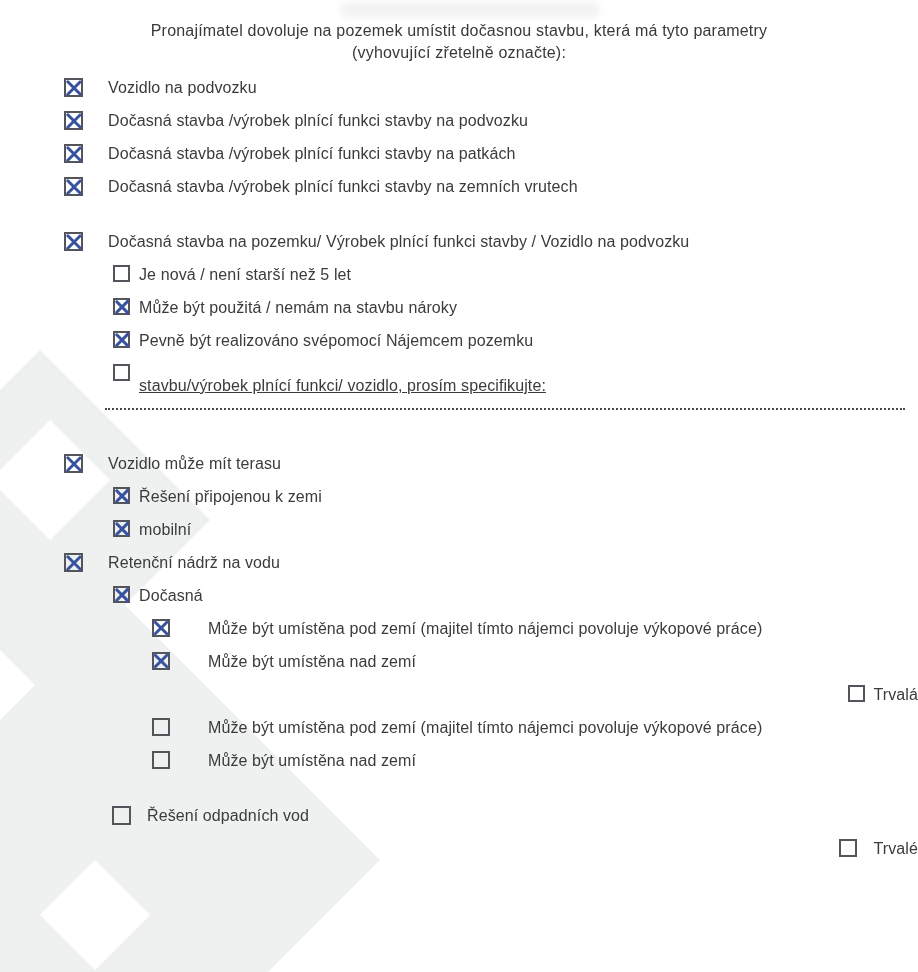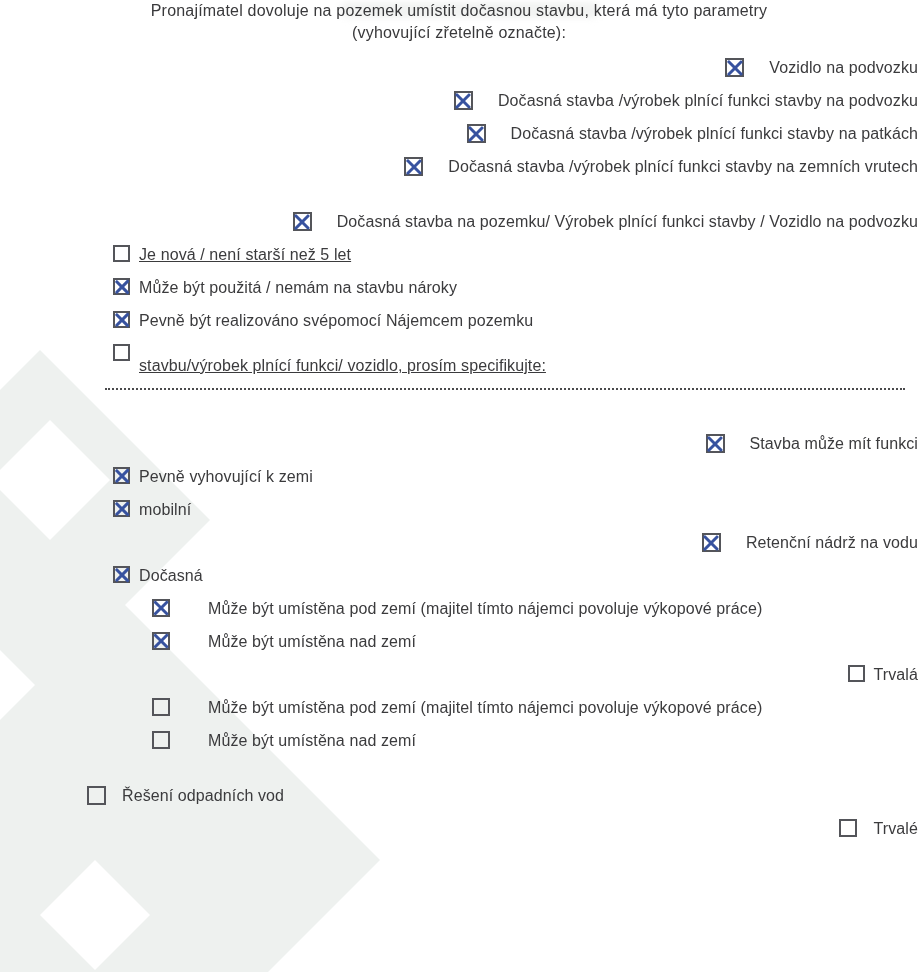--- a/index.html
+++ b/index.html
@@ -11,21 +11,21 @@
     position:relative;
     overflow:hidden;
   }
   
   .wm { position:absolute; z-index:0; pointer-events:none;
         clip-path:polygon(50% 0, 100% 50%, 50% 100%, 0 50%); background:#eef1ef; }
   .wm.white { background:#ffffff; }
   .smudge { position:absolute; z-index:0; pointer-events:none;
             background:#f2f3f2; border-radius:10px; filter:blur(3px); }
 
-  .page { position:relative; z-index:1; }
+  .page { position:relative; z-index:1; padding-top:20px; }
 
   .title { text-align:center; font-size:16px; line-height:22px; letter-spacing:.2px; color:#39393b; }
 
   .checklist { margin-top:13px; }
 
   .row { display:flex; align-items:flex-start; margin-bottom:11px; min-height:22px; }
   .label { font-size:16px; line-height:22px; letter-spacing:.1px; }
   .label .line2 { margin-top:12px;text-decoration:underline; }
 
   .checkbox {
@@ -33,30 +33,30 @@
     margin-top:1px; border:2px solid #54555a; background:transparent;
   }
   .checkbox.checked::before, .checkbox.checked::after {
     content:""; position:absolute; left:50%; top:50%;
     width:135%; height:3px; background:#37529f; border-radius:1px;
   }
   .checkbox.checked::before { transform:translate(-50%,-50%) rotate(45deg); }
   .checkbox.checked::after  { transform:translate(-50%,-50%) rotate(-45deg); }
 
   
-  .lv-l0  { margin-left:64px;justify-content:flex-end;  } .lv-l0  .checkbox { width:19px; height:19px; margin-right:25px; }
+  .lv-l0  { margin-left:64px;  } .lv-l0  .checkbox { width:19px; height:19px; margin-right:25px; }
   .lv-l1  { margin-left:113px; } .lv-l1  .checkbox { width:17px; height:17px; margin-right:9px;  }
   .lv-l2  { margin-left:152px; } .lv-l2  .checkbox { width:18px; height:18px; margin-right:38px; }
-  .lv-l0b { margin-left:87px;  } .lv-l0b .checkbox { width:19px; height:19px; margin-right:16px; }
+  .lv-l0b { margin-left:112px;  } .lv-l0b .checkbox { width:19px; height:19px; margin-right:16px; }
   .lv-l1b { margin-left:127px; } .lv-l1b .checkbox { width:18px; height:18px; margin-right:17px; }
 
   
   .gap-section    { margin-top:33px; }
   .gap-section-lg { margin-top:43px; }
-  .gap-sm  { margin-top:4px;text-decoration:underline; }
+  .gap-sm  { margin-top:4px; }
   .gap-xs  { margin-top:8px;  }
   .gap-xxs { margin-top:6px;justify-content:flex-end;  }
 
   .dotted-line {
     margin:3px 0 11px 105px; width:800px; height:0;
     border-bottom:2px dotted #4a4a4c;
   }
 </style>
 </head>
 <body>
@@ -125,27 +125,27 @@
       <div class="row lv-l1">
         <span class="checkbox"></span>
         <div class="label">
           <div class="line2">stavbu/výrobek plnící funkci/ vozidlo, prosím specifikujte:</div>
         </div>
       </div>
       <div class="dotted-line"></div>
       <div class="row lv-l0 gap-section-lg">
         <span class="checkbox checked"></span>
         <div class="label">
-          <div>Stavba může mít funkci</div>
-        </div>
-      </div>
-      <div class="row lv-l1">
-        <span class="checkbox checked"></span>
-        <div class="label">
-          <div>Pevně vyhovující k zemi</div>
+          <div>Vozidlo může mít terasu</div>
+        </div>
+      </div>
+      <div class="row lv-l1">
+        <span class="checkbox checked"></span>
+        <div class="label">
+          <div>Řešení připojenou k zemi</div>
         </div>
       </div>
       <div class="row lv-l1">
         <span class="checkbox checked"></span>
         <div class="label">
           <div>mobilní</div>
         </div>
       </div>
       <div class="row lv-l0 gap-xs">
         <span class="checkbox checked"></span>

